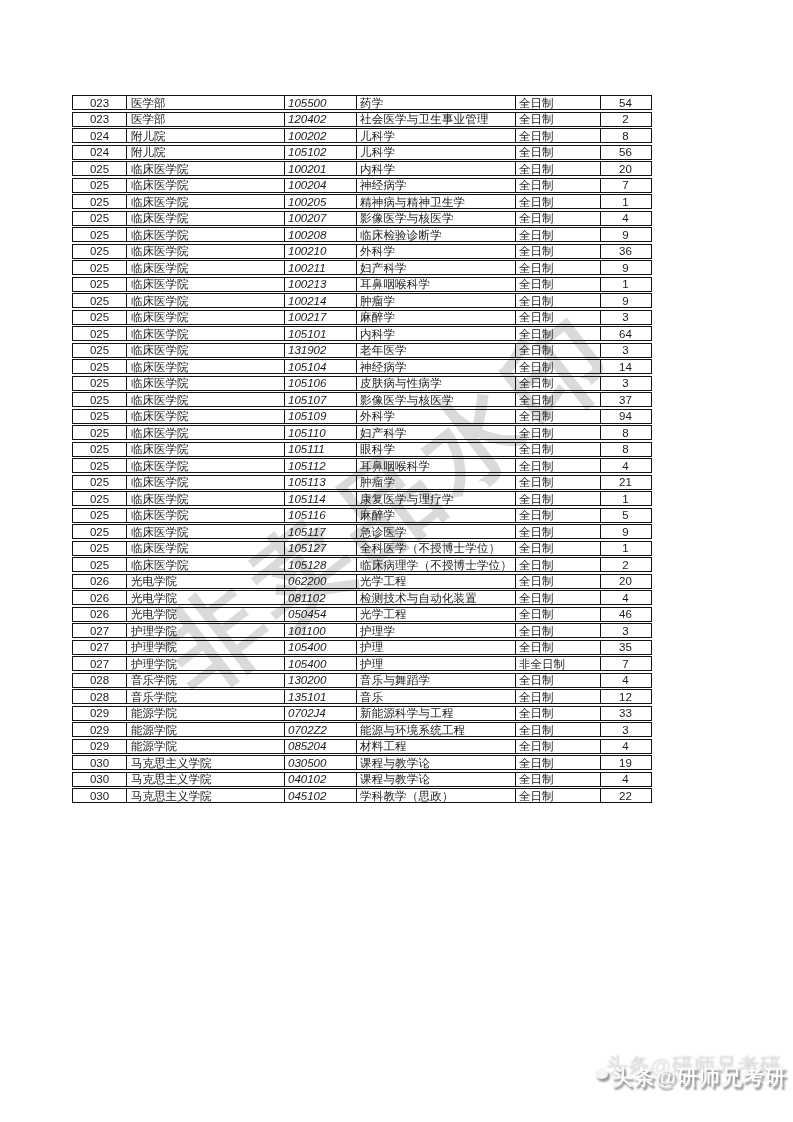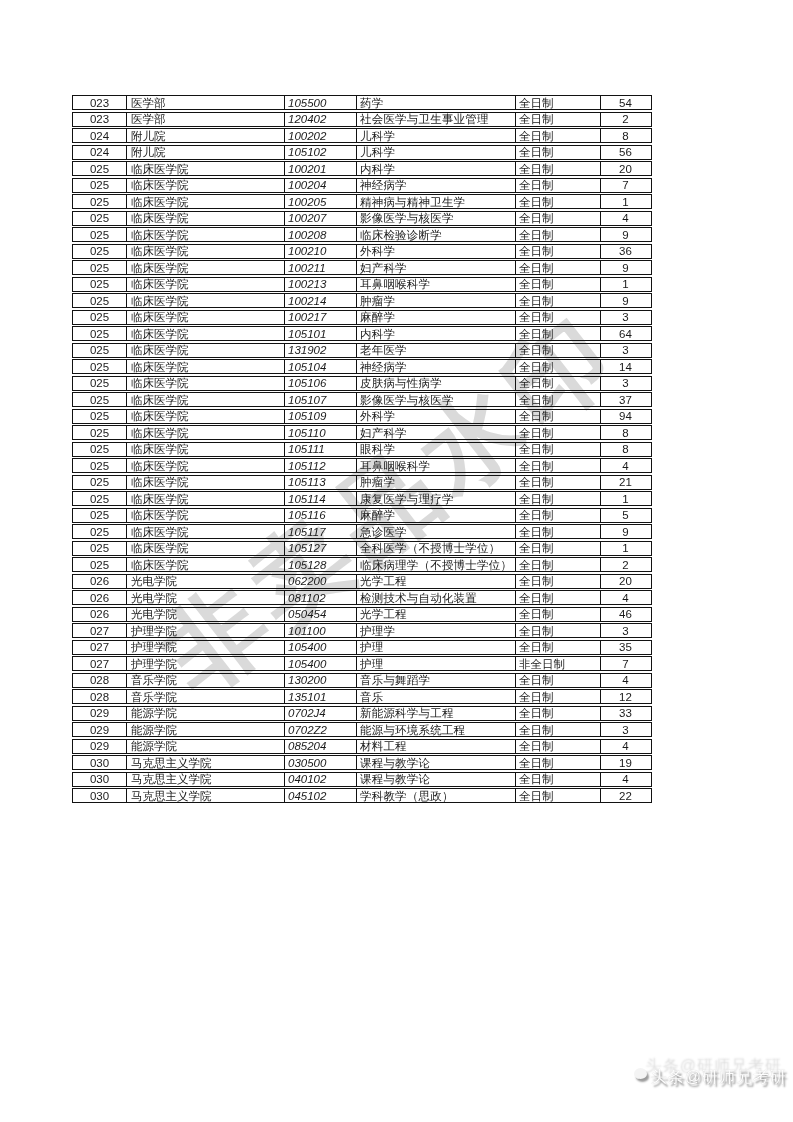--- a/index.html
+++ b/index.html
@@ -53,21 +53,21 @@
   .cell.c4{padding-left:3px;font-family:Liberation Serif, serif;}
 
   
   .footer{
     position:absolute;
     right:6px;top:1060px;height:34px;
     display:flex;align-items:center;gap:4px;
     z-index:2;user-select:none;
   }
   .credit-text{
-    font-size:16px;font-weight:normal;letter-spacing:1px;
+    font-size:21px;font-weight:bold;letter-spacing:1px;
     color:#fdfdfd;
     text-shadow:
       0 0 1px rgba(130,130,130,.45),
       2px 3px 2px #8f8f8f,
       -5px -11px 2px rgba(200,200,200,.65);
     white-space:nowrap;
   }
   .bubble{
     position:relative;
     width:13px;height:11px;margin-top:-8px;

